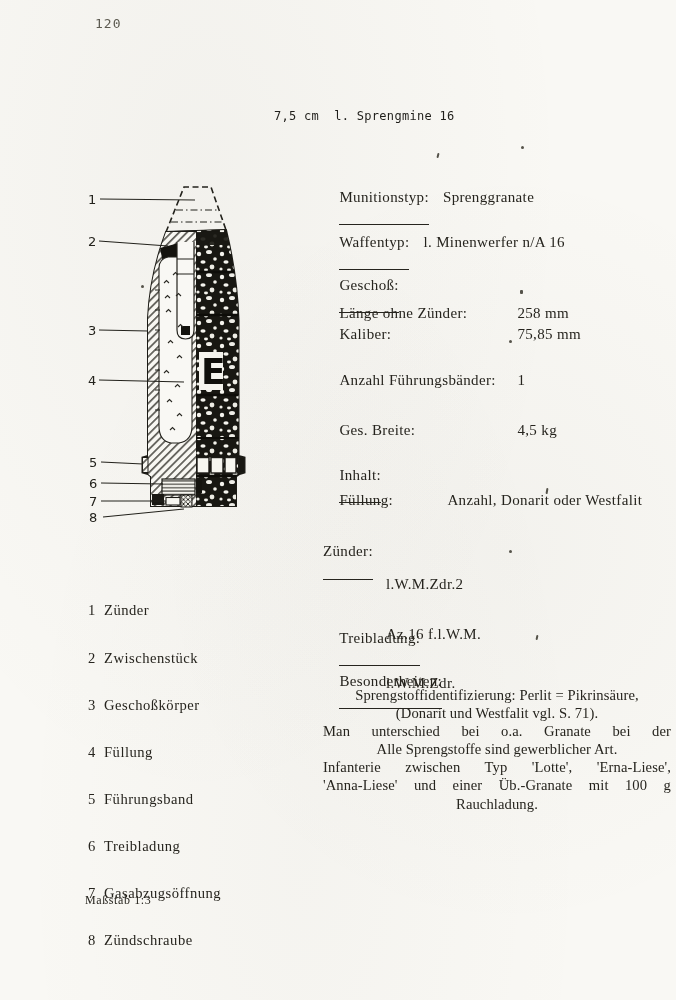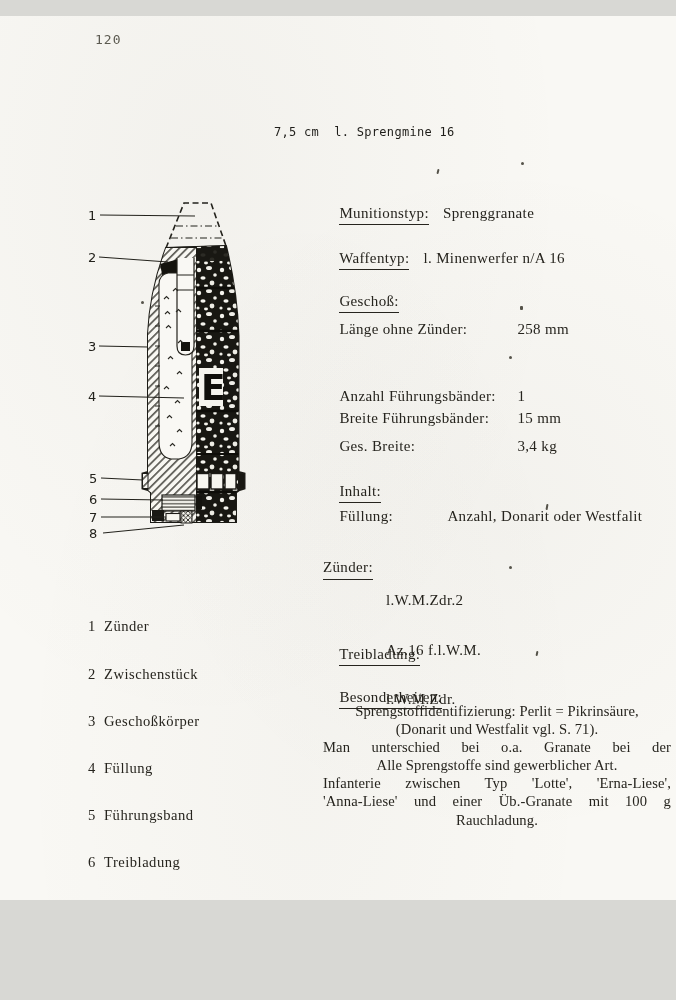--- a/index.html
+++ b/index.html
@@ -1,31 +1,31 @@
 <!DOCTYPE html>
 <html><head>
 <meta charset="utf-8">
 <style>
   html,body{margin:0;padding:0;background:#d8d8d4;}
   .page{
-    position:relative;width:676px;height:884px;margin:16px auto;
+    position:relative;width:676px;height:1000px;margin:0 auto;
     background:
       radial-gradient(ellipse at 30% 18%, rgba(60,55,40,0.035), transparent 55%),
       radial-gradient(ellipse at 75% 55%, rgba(60,55,40,0.03), transparent 50%),
       radial-gradient(ellipse at 45% 85%, rgba(60,55,40,0.025), transparent 55%),
       #f9f8f4;
     font-family:"Liberation Serif", serif;
     color:#26241e; overflow:hidden;
   }
   .pnum{position:absolute;left:95px;top:16px;font-family:"DejaVu Sans Mono",monospace;
         font-size:13px;color:#5c5a50;letter-spacing:1px;}
   .title{position:absolute;left:274px;top:109px;margin:0;
         font-family:"DejaVu Sans Mono",monospace;font-size:12px;font-weight:normal;
         color:#1f1e1a;letter-spacing:.3px;white-space:pre;}
-  .u{border-bottom:1.3px solid #26241e;padding-bottom:3px;}
+  .u{border-bottom:1.3px solid #26241e;padding-bottom:19px;}
   .frow{position:absolute;left:323px;font-size:15px;letter-spacing:.35px;white-space:pre;}
   .frow .val{margin-left:14px;}
   .spec .lab{display:inline-block;width:178px;}
   .inh .lab{display:inline-block;width:108px;}
   .zblock{position:absolute;left:323px;top:543px;display:flex;align-items:flex-start;
         font-size:15px;letter-spacing:.35px;}
   .zlines{margin-left:13px;line-height:16.5px;white-space:pre;}
   .zblock .u{align-self:flex-start;}
   .para{position:absolute;left:323px;top:686px;width:348px;font-size:14.6px;
         line-height:18.1px;letter-spacing:.1px;}
@@ -192,28 +192,28 @@
     <span class="u">Waffentyp:</span><span class="val">l. Minenwerfer n/A 16</span>
   </div>
 
   <div class="frow" style="top:260px">
     <span class="u">Geschoß:</span>
   </div>
 
   <div class="frow spec" style="top:288px">
     <span class="lab">Länge ohne Zünder:</span><span>258 mm</span>
   </div>
+  <div class="frow spec" style="top:309px">
+    <span class="lab">Kaliber:</span><span>75,85 mm</span>
+  </div>
   <div class="frow spec" style="top:355px">
     <span class="lab">Anzahl Führungsbänder:</span><span>1</span>
   </div>
-  <div class="frow spec" style="top:377px">
-    <span class="lab">Breite Führungsbänder:</span><span>15 mm</span>
-  </div>
   <div class="frow spec" style="top:405px">
-    <span class="lab">Ges. Breite:</span><span>3,4 kg</span>
+    <span class="lab">Ges. Breite:</span><span>4,5 kg</span>
   </div>
 
   <div class="frow" style="top:450px">
     <span class="u">Inhalt:</span>
   </div>
   <div class="frow inh" style="top:475px">
     <span class="lab">Füllung:</span><span>Anzahl, Donarit oder Westfalit</span>
   </div>
 
   <div class="zblock">

